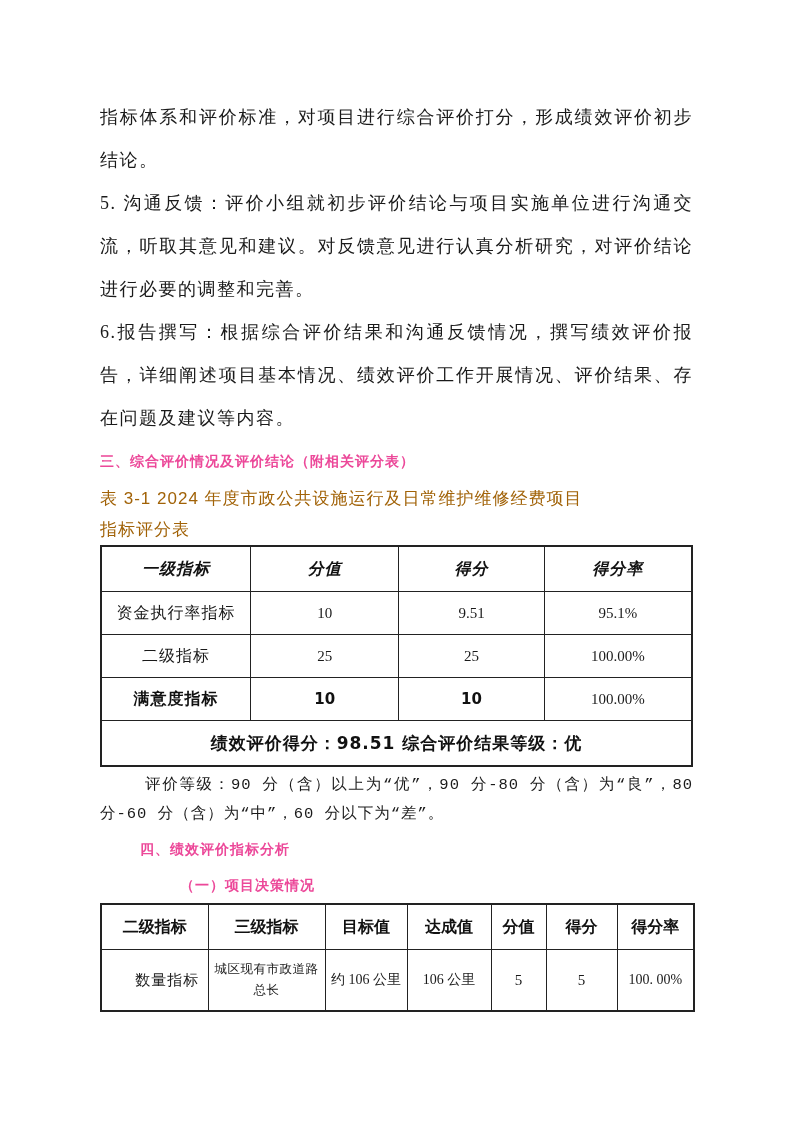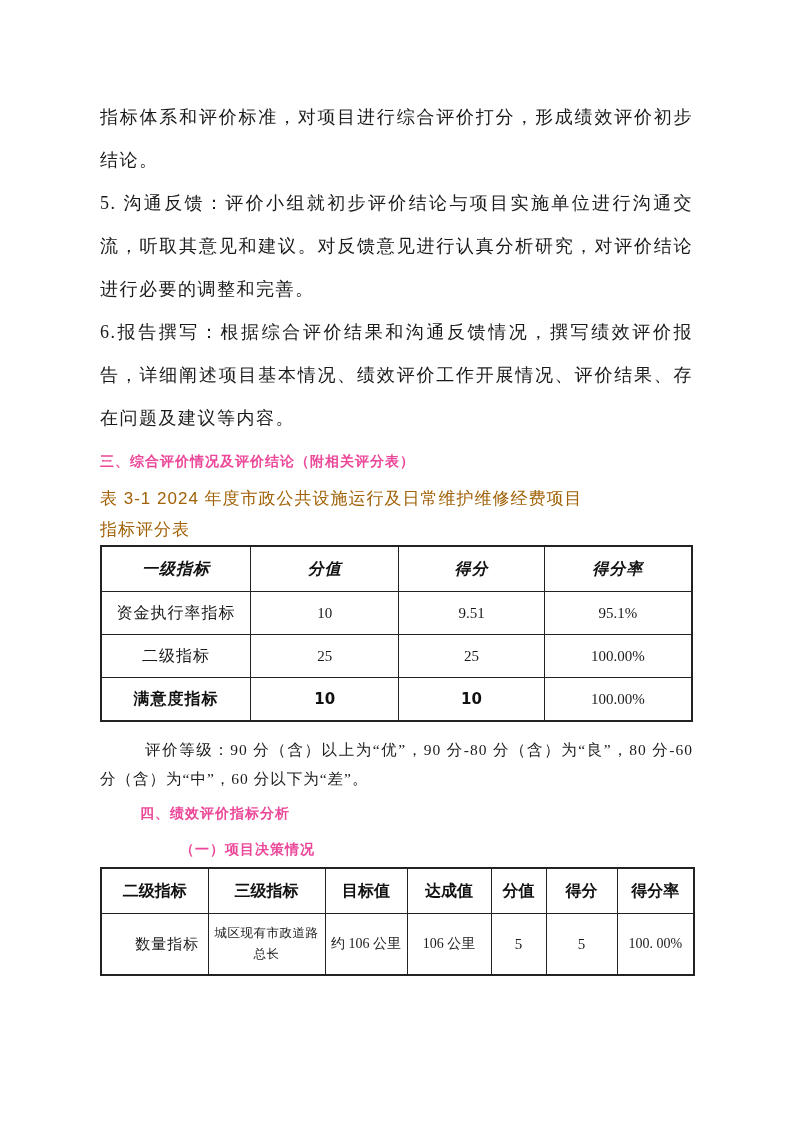--- a/index.html
+++ b/index.html
@@ -90,22 +90,22 @@
   .t1 td.summary-cell {
     font-family: "DejaVu Sans", "Liberation Sans", sans-serif;
     font-weight: 700;
     font-size: 17px;
     height: 44px;
     letter-spacing: 1px;
     color: #111;
   }
   
   .note {
-    margin: 13px 0 0 0;
-    font-family: Liberation Serif, serif;
+    margin: 4px 0 0 0;
+    font-family: Liberation Mono, monospace;
     font-size: 15.5px;
     line-height: 29px;
     letter-spacing: 1px;
     text-align: justify;
     text-justify: inter-character;
     text-indent: 45px;
     color: #1a1a1a;
   }
   
   .t2 { margin-top: 2px; }
@@ -166,20 +166,23 @@
         <td class="cjk">二级指标</td>
         <td>25</td>
         <td>25</td>
         <td>100.00%</td>
       </tr>
       <tr class="r-sat">
         <td class="cjk b">满意度指标</td>
         <td class="b">10</td>
         <td class="b">10</td>
         <td>100.00%</td>
+      </tr>
+      <tr>
+        <td class="summary-cell" colspan="4">绩效评价得分：98.51 综合评价结果等级：优</td>
       </tr>
     </tbody>
   </table>
 
   <p class="note">评价等级：90 分（含）以上为“优”，90 分-80 分（含）为“良”，80 分-60 分（含）为“中”，60 分以下为“差”。</p>
 
   <h2 class="heading h4">四、绩效评价指标分析</h2>
   <h3 class="heading h41">（一）项目决策情况</h3>
 
   <table class="score t2">

